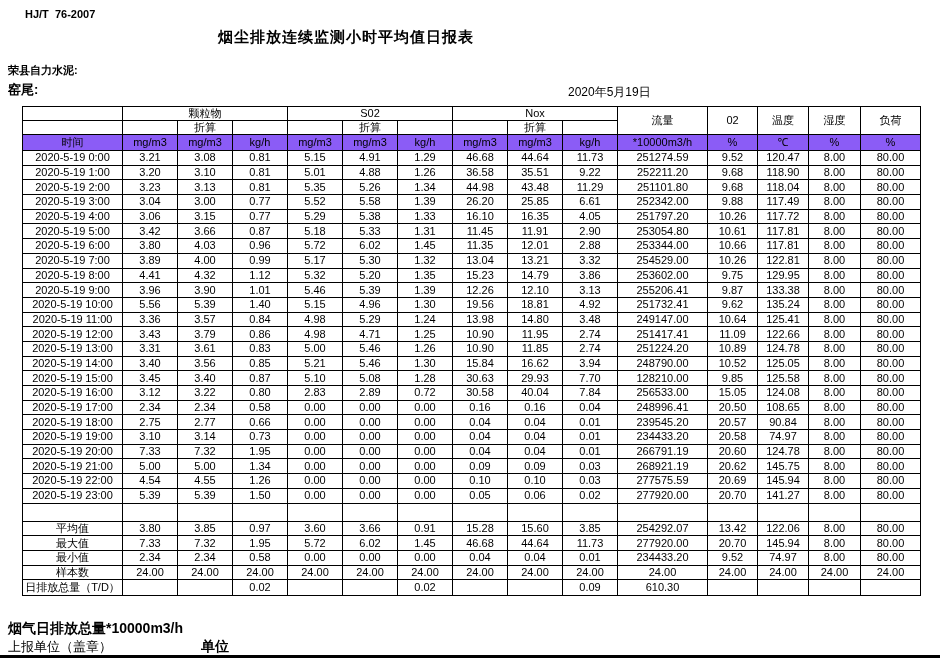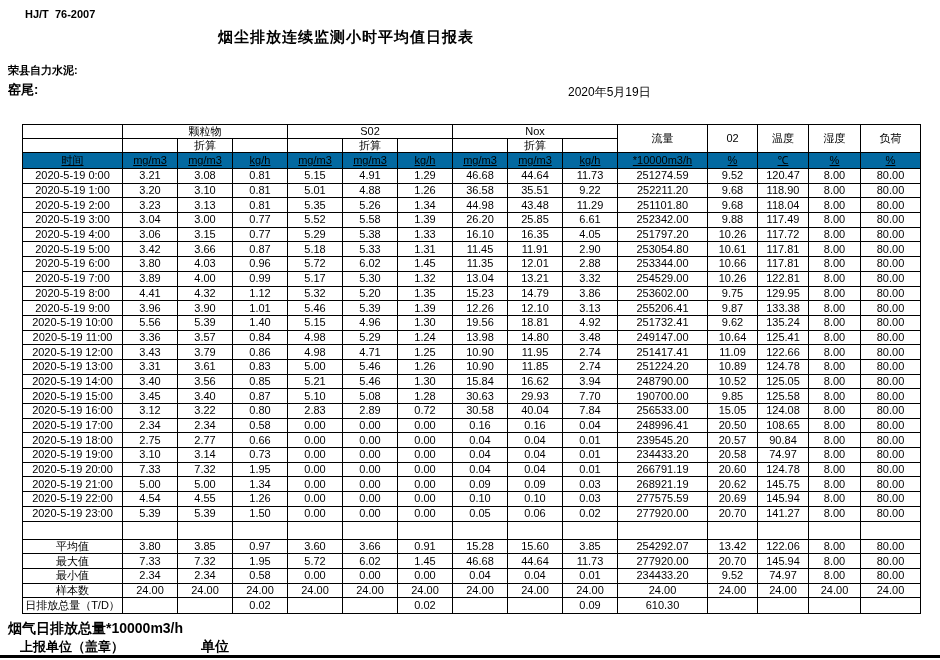--- a/index.html
+++ b/index.html
@@ -6,37 +6,37 @@
   body{
     width:940px;height:660px;position:relative;background:#ffffff;color:#000;
     font-family:"Liberation Sans", sans-serif;overflow:hidden;
   }
   .std{position:absolute;left:25px;top:8px;font-weight:bold;font-size:11px;white-space:pre;}
   .title{position:absolute;left:0;top:28px;width:660px;text-align:center;font-weight:bold;font-size:15px;letter-spacing:1px;margin-left:16px;}
   .company{position:absolute;left:8px;top:63px;font-weight:bold;font-size:11px;}
   .location{position:absolute;left:8px;top:81px;font-weight:bold;font-size:13px;text-align:center;}
   .date{position:absolute;left:568px;top:84px;font-size:12px;text-align:right;}
   table.report{
-    position:absolute;left:22px;top:124px;border-collapse:collapse;table-layout:fixed;
+    position:absolute;left:22px;top:106px;border-collapse:collapse;table-layout:fixed;
   }
   table.report td{
     border:1px solid #000;font-size:11px;padding:0 2px;white-space:nowrap;overflow:hidden;
     height:13.7px;line-height:13px;text-align:center;font-weight:normal;
   }
   table.report tr.hdr td{height:13px;}
-  table.report tr.units td{background:#0369a1;height:15px;text-decoration:underline;}
+  table.report tr.units td{background:#8b5cf6;height:15px;}
   table.report tr.gap td{height:17px;}
   table.report tr.totalrow td{height:15px;}
   td.cjk{font-size:12px;}
   td.num{text-align:right;padding-right:5px;}
   td.time{text-align:right;padding-right:6px;margin-left:36px;}
   td.sumlab{text-align:right;padding-right:4px;font-size:12px;}
   td.totlab{text-align:left;padding-left:1px;font-size:12px;margin-top:36px;}
   .f1{position:absolute;left:8px;top:620px;font-size:14px;font-weight:bold;}
-  .f2{position:absolute;left:20px;top:638px;font-size:13px;font-weight:bold;}
+  .f2{position:absolute;left:8px;top:638px;font-size:13px;font-weight:normal;}
   .f3{position:absolute;left:201px;top:638px;font-size:14px;font-weight:bold;}
   .bottom-line{position:absolute;left:0;top:655px;width:940px;height:3px;background:#000;}
 </style>
 </head>
 <body>
 
 <div class="std">HJ/T  76-2007</div>
 <div class="title">烟尘排放连续监测小时平均值日报表</div>
 <div class="company">荣县自力水泥:</div>
 <div class="location">窑尾:</div>
@@ -360,21 +360,21 @@
         <td class="time">2020-5-19 15:00</td>
         <td class="num">3.45</td>
         <td class="num">3.40</td>
         <td class="num">0.87</td>
         <td class="num">5.10</td>
         <td class="num">5.08</td>
         <td class="num">1.28</td>
         <td class="num">30.63</td>
         <td class="num">29.93</td>
         <td class="num">7.70</td>
-        <td class="num">190700.00</td>
+        <td class="num">128210.00</td>
         <td class="num">9.85</td>
         <td class="num">125.58</td>
         <td class="num">8.00</td>
         <td class="num">80.00</td>
       </tr>
       <tr>
         <td class="time">2020-5-19 16:00</td>
         <td class="num">3.12</td>
         <td class="num">3.22</td>
         <td class="num">0.80</td>

